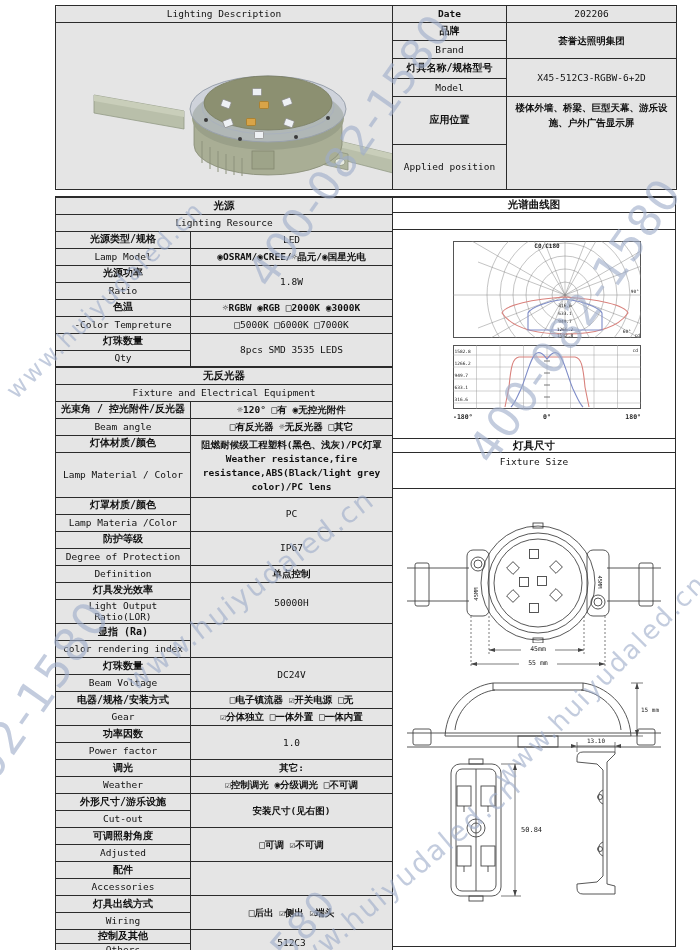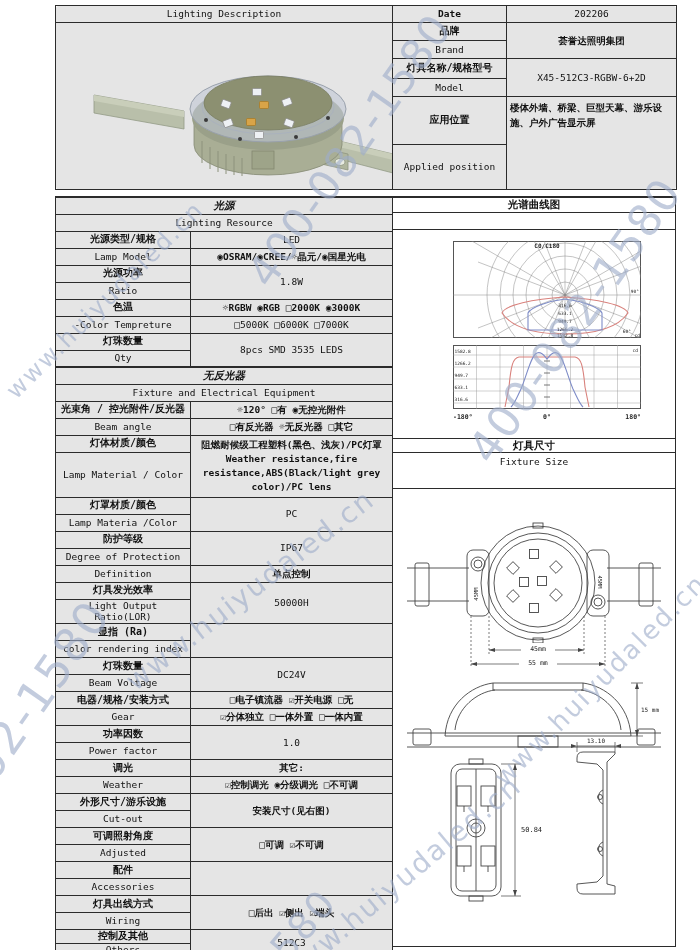--- a/index.html
+++ b/index.html
@@ -3,23 +3,23 @@
 <meta charset="utf-8">
 <style>
   html,body{margin:0;padding:0;background:#fff;}
   .page{position:relative;width:700px;height:950px;background:#fff;overflow:hidden;
         font-family:"DejaVu Sans Mono","Liberation Mono",monospace;color:#111;}
   table{border-collapse:collapse;table-layout:fixed;position:absolute;background:#e5e5e5;border-radius:6px;}
   td{border:1px solid #2b2b2b;padding:0 2px;text-align:center;vertical-align:middle;
      font-size:9.5px;line-height:1.25;overflow:hidden;}
   .cn{font-weight:700;font-size:10px;margin-left:45px;}
   .cnv{font-weight:600;font-size:9.5px;}
-  .sec{font-weight:700;font-size:10.5px;border-top:2px solid #2b2b2b;font-style:italic;}
+  .sec{font-weight:700;font-size:10.5px;border-top:2px solid #2b2b2b;}
   .imgcell{position:relative;padding:0;}
-  .leftal{text-align:left;vertical-align:top;padding:4px 3px 0 3px;line-height:1.55;}
+  .leftal{text-align:center;vertical-align:top;padding:4px 3px 0 3px;line-height:1.55;}
   .rb{position:absolute;left:392px;top:196px;width:284px;height:751px;
       border:1px solid #2b2b2b;box-sizing:border-box;background:#fff;}
   .rrow{position:absolute;left:0;width:100%;box-sizing:border-box;border-bottom:1px solid #2b2b2b;
         text-align:center;font-size:10.5px;}
   .rrow.bold{font-weight:700;}
   .chartbox{position:absolute;}
   .wm{position:absolute;color:rgba(158,172,202,0.62);font-family:"DejaVu Sans",sans-serif;
       white-space:nowrap;pointer-events:none;letter-spacing:2px;z-index:9;font-weight:400;}
   svg text{font-family:"DejaVu Sans Mono","Liberation Mono",monospace;fill:#222;}
 </style>

